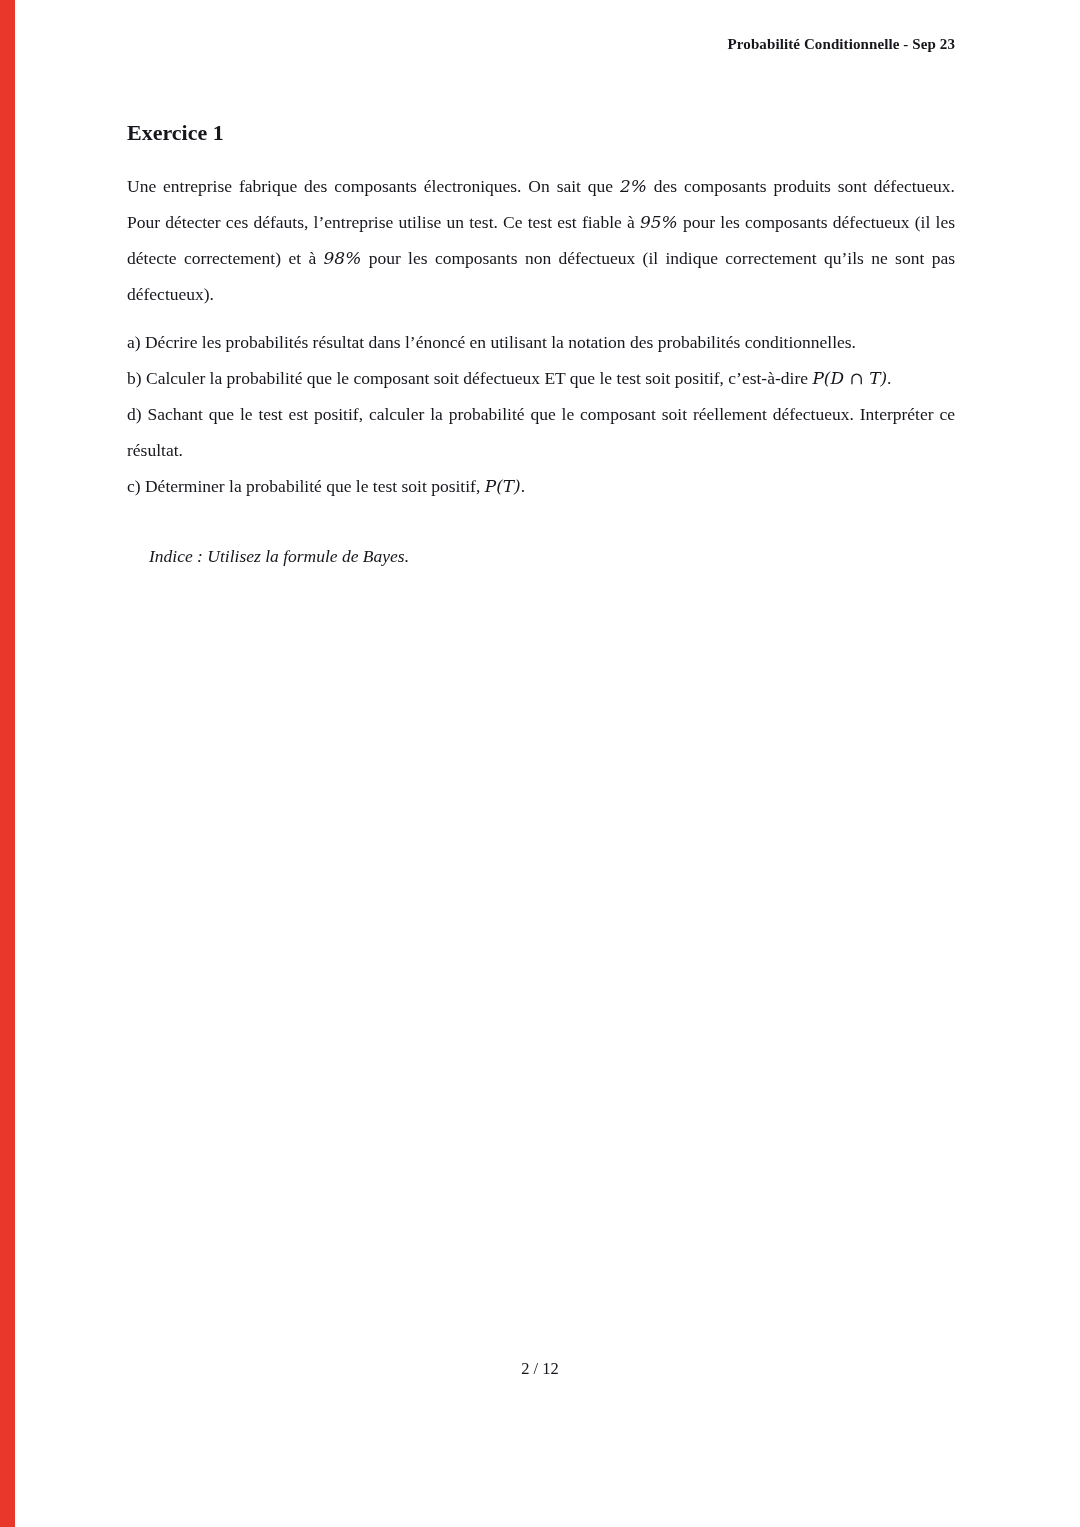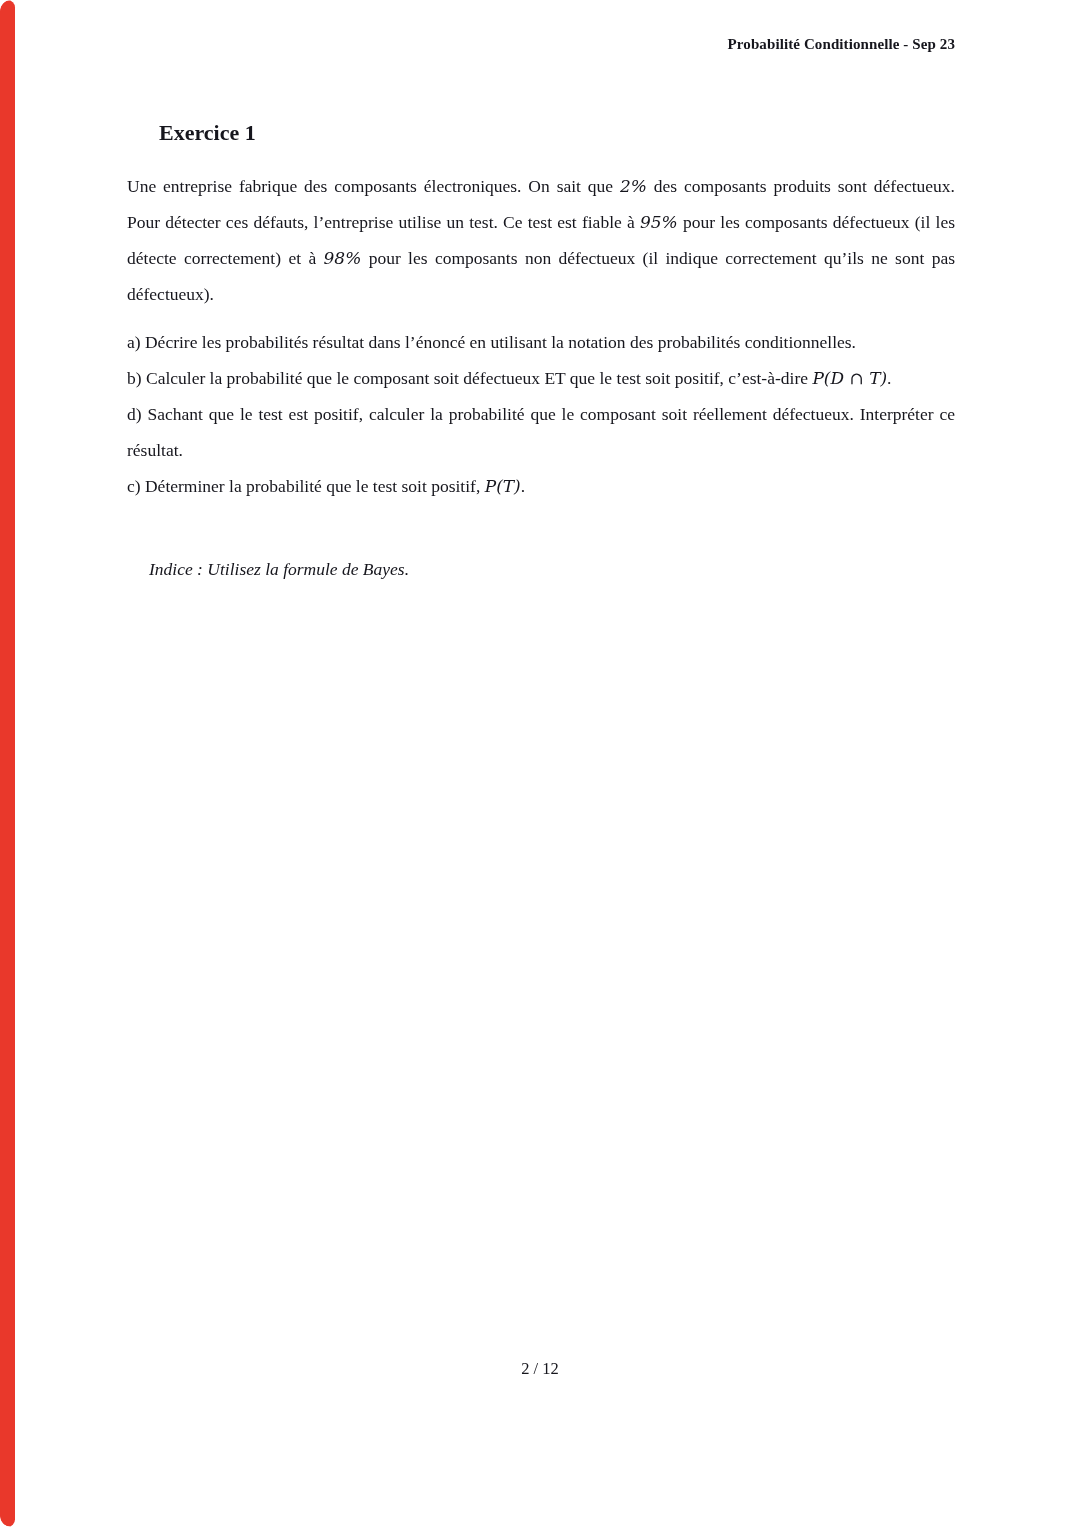--- a/index.html
+++ b/index.html
@@ -1,15 +1,15 @@
 <!DOCTYPE html>
 <html><head>
 <meta charset="utf-8">
 <style>
-  * { margin: 0; padding: 0; box-sizing: border-box; border-radius: 11px; }
+  * { margin: 0; padding: 0; box-sizing: border-box; }
   html, body { background: #ffffff; }
   .page {
     position: relative;
     width: 1080px;
     height: 1527px;
     background: #ffffff;
     font-family: "Liberation Serif", serif;
     color: #16161d;
     overflow: hidden;
   }
@@ -33,37 +33,36 @@
   .content {
     position: absolute;
     top: 120px;
     left: 127px;
     width: 828px;
   }
   .exercise-title {
     font-size: 22px;
     font-weight: 700;
     margin-bottom: 22px;
-    margin-left: 32px;
   }
   .para {
     font-size: 17.5px;
     line-height: 36px;
     text-align: justify;
   }
   .questions {
     margin-top: 12px;
   }
   .math {
     font-style: italic;
     font-family: "DejaVu Serif", "Liberation Serif", serif;
     font-size: 17px;
   }
   .hint {
-    margin-top: 52px;
+    margin-top: 39px;
     padding-left: 22px;
     font-style: italic;
     font-size: 17.5px;
     line-height: 26.5px;
     font-family: Liberation Serif, serif;
   }
   .page-footer {
     position: absolute;
     left: 0;
     right: 0;

